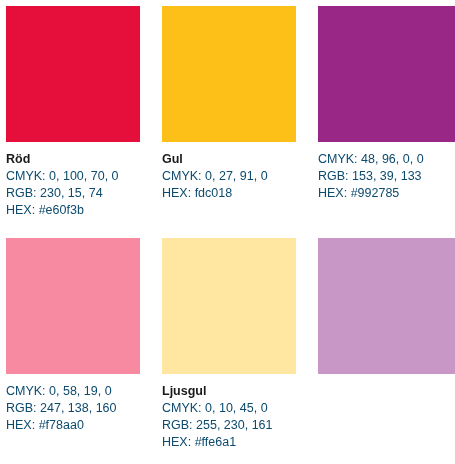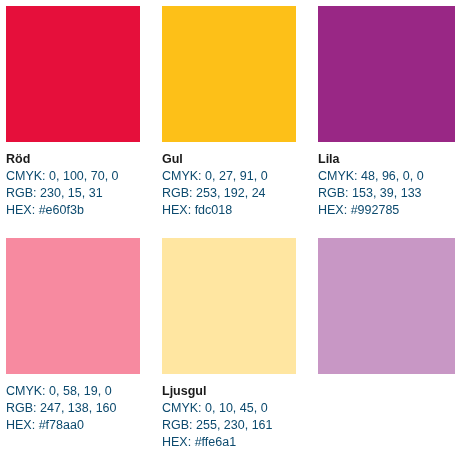--- a/index.html
+++ b/index.html
@@ -64,39 +64,37 @@
 </head>
 <body>
 
 <div class="palette">
 
   <div class="swatch-card">
     <div class="swatch-chip" style="background-color: rgb(230, 15, 59);"></div>
     <div class="swatch-info">
       <div class="swatch-title">Röd</div>
       <div class="swatch-line">CMYK: 0, 100, 70, 0</div>
-      <div class="swatch-line">RGB: 230, 15, 31</div>
+      <div class="swatch-line">RGB: 230, 15, 74</div>
       <div class="swatch-line">HEX: #e60f3b</div>
     </div>
   </div>
 
   <div class="swatch-card">
     <div class="swatch-chip" style="background-color: rgb(253, 192, 24);"></div>
     <div class="swatch-info">
       <div class="swatch-title">Gul</div>
       <div class="swatch-line">CMYK: 0, 27, 91, 0</div>
-      <div class="swatch-line">RGB: 253, 192, 24</div>
       <div class="swatch-line">HEX: fdc018</div>
     </div>
   </div>
 
   <div class="swatch-card">
     <div class="swatch-chip" style="background-color: rgb(153, 39, 133);"></div>
     <div class="swatch-info">
-      <div class="swatch-title">Lila</div>
       <div class="swatch-line">CMYK: 48, 96, 0, 0</div>
       <div class="swatch-line">RGB: 153, 39, 133</div>
       <div class="swatch-line">HEX: #992785</div>
     </div>
   </div>
 
   <div class="swatch-card">
     <div class="swatch-chip" style="background-color: rgb(247, 138, 160);"></div>
     <div class="swatch-info">
       <div class="swatch-line">CMYK: 0, 58, 19, 0</div>

